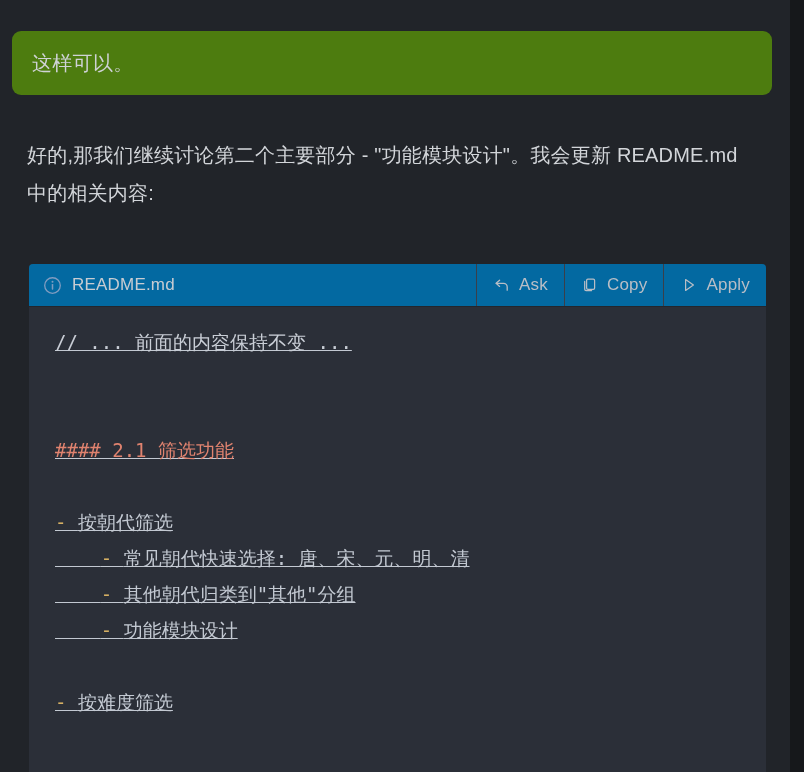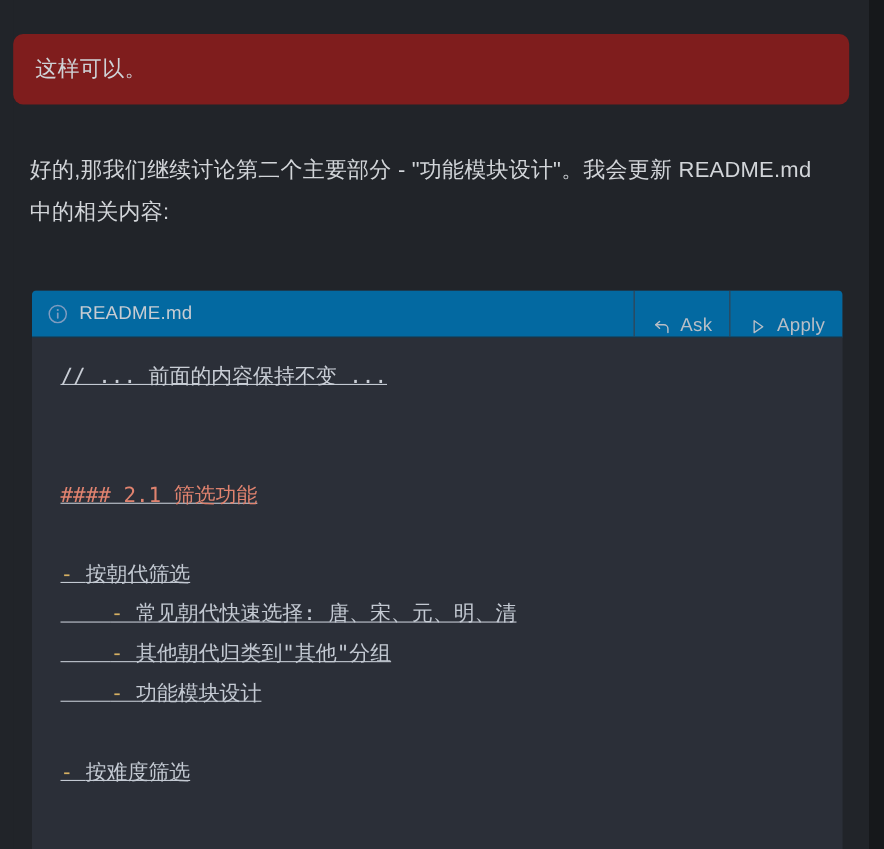--- a/index.html
+++ b/index.html
@@ -56,21 +56,21 @@
     overflow: hidden;
   }
 
   
   .user-bubble {
     position: absolute;
     left: 12px;
     top: 31px;
     width: 760px;
     height: 64px;
-    background: #7f1d1d;
+    background: #4d7c0f;
     border-radius: 9px;
     box-sizing: border-box;
     padding: 18px 20px;
   }
   .user-bubble .txt {
     color: #cfd2d6;
     font-size: 20px;
     line-height: 28px;
     letter-spacing: 0.3px;
   }
@@ -123,21 +123,21 @@
   .file-name {
     color: #c8ccd2;
     font-size: 17px;
     letter-spacing: 0.2px;
     white-space: nowrap;
     overflow: hidden;
     text-overflow: ellipsis;
   }
   .hdr-btn {
     display: flex;
-    align-items: flex-end;
+    align-items: center;
     gap: 8px;
     padding: 0 16px;
     border-right: 1px solid #3a3f4a;
     color: #b9bec6;
     font-size: 17px;
     letter-spacing: 0.2px;
     white-space: nowrap;
     cursor: pointer;
     user-select: none;
   }
@@ -195,20 +195,27 @@
         </div>
 
         <div class="hdr-btn">
           <svg width="18" height="18" viewBox="0 0 18 18">
             <path d="M6.6 4.2 L3.1 7.3 L6.6 10.4" fill="none" stroke="#b9bec6" stroke-width="1.3" stroke-linecap="round" stroke-linejoin="round"></path>
             <path d="M3.3 7.3 H10.6 a3.6 3.6 0 0 1 3.6 3.6 V14.2" fill="none" stroke="#b9bec6" stroke-width="1.3" stroke-linecap="round"></path>
           </svg>
           <span>Ask</span>
         </div>
 
+        <div class="hdr-btn">
+          <svg width="18" height="18" viewBox="0 0 18 18">
+            <rect x="5.6" y="3.2" width="8" height="10.2" rx="1.3" fill="none" stroke="#b9bec6" stroke-width="1.25"></rect>
+            <path d="M10.6 14.6 H5.1 a1.4 1.4 0 0 1 -1.4 -1.4 V5.4" fill="none" stroke="#b9bec6" stroke-width="1.25" stroke-linecap="round" stroke-linejoin="round"></path>
+          </svg>
+          <span>Copy</span>
+        </div>
 
         <div class="hdr-btn">
           <svg width="18" height="18" viewBox="0 0 18 18">
             <path d="M5.6 3.6 L13.4 9 L5.6 14.4 Z" fill="none" stroke="#b9bec6" stroke-width="1.25" stroke-linejoin="round"></path>
           </svg>
           <span>Apply</span>
         </div>
 
       </div>
 

